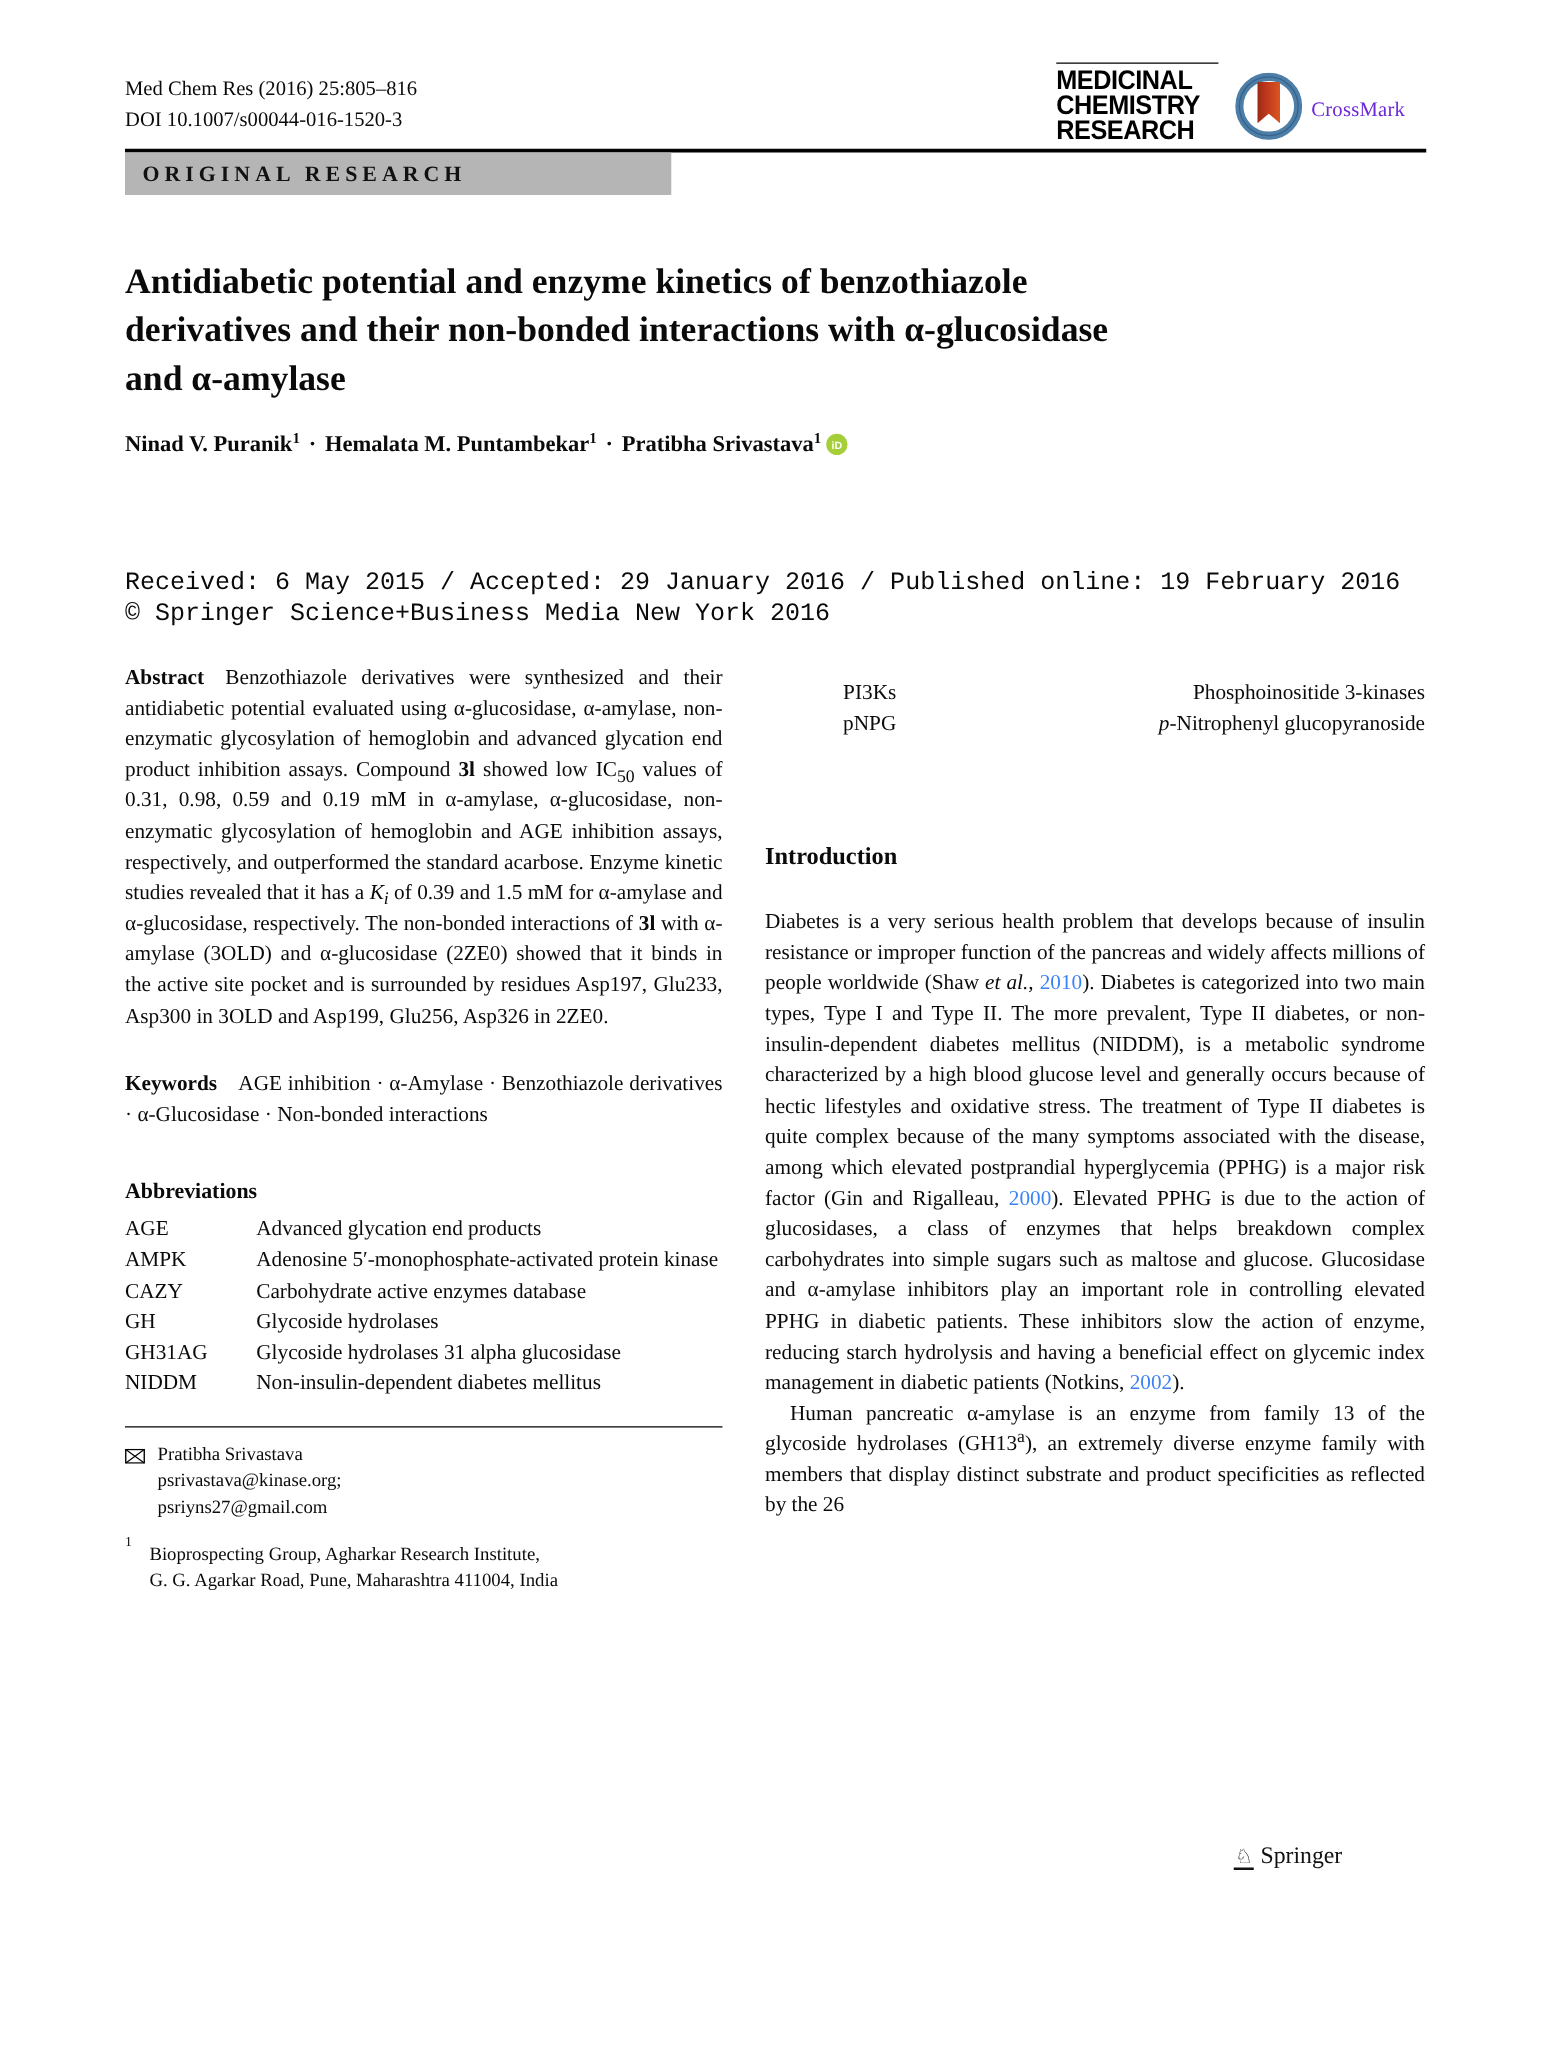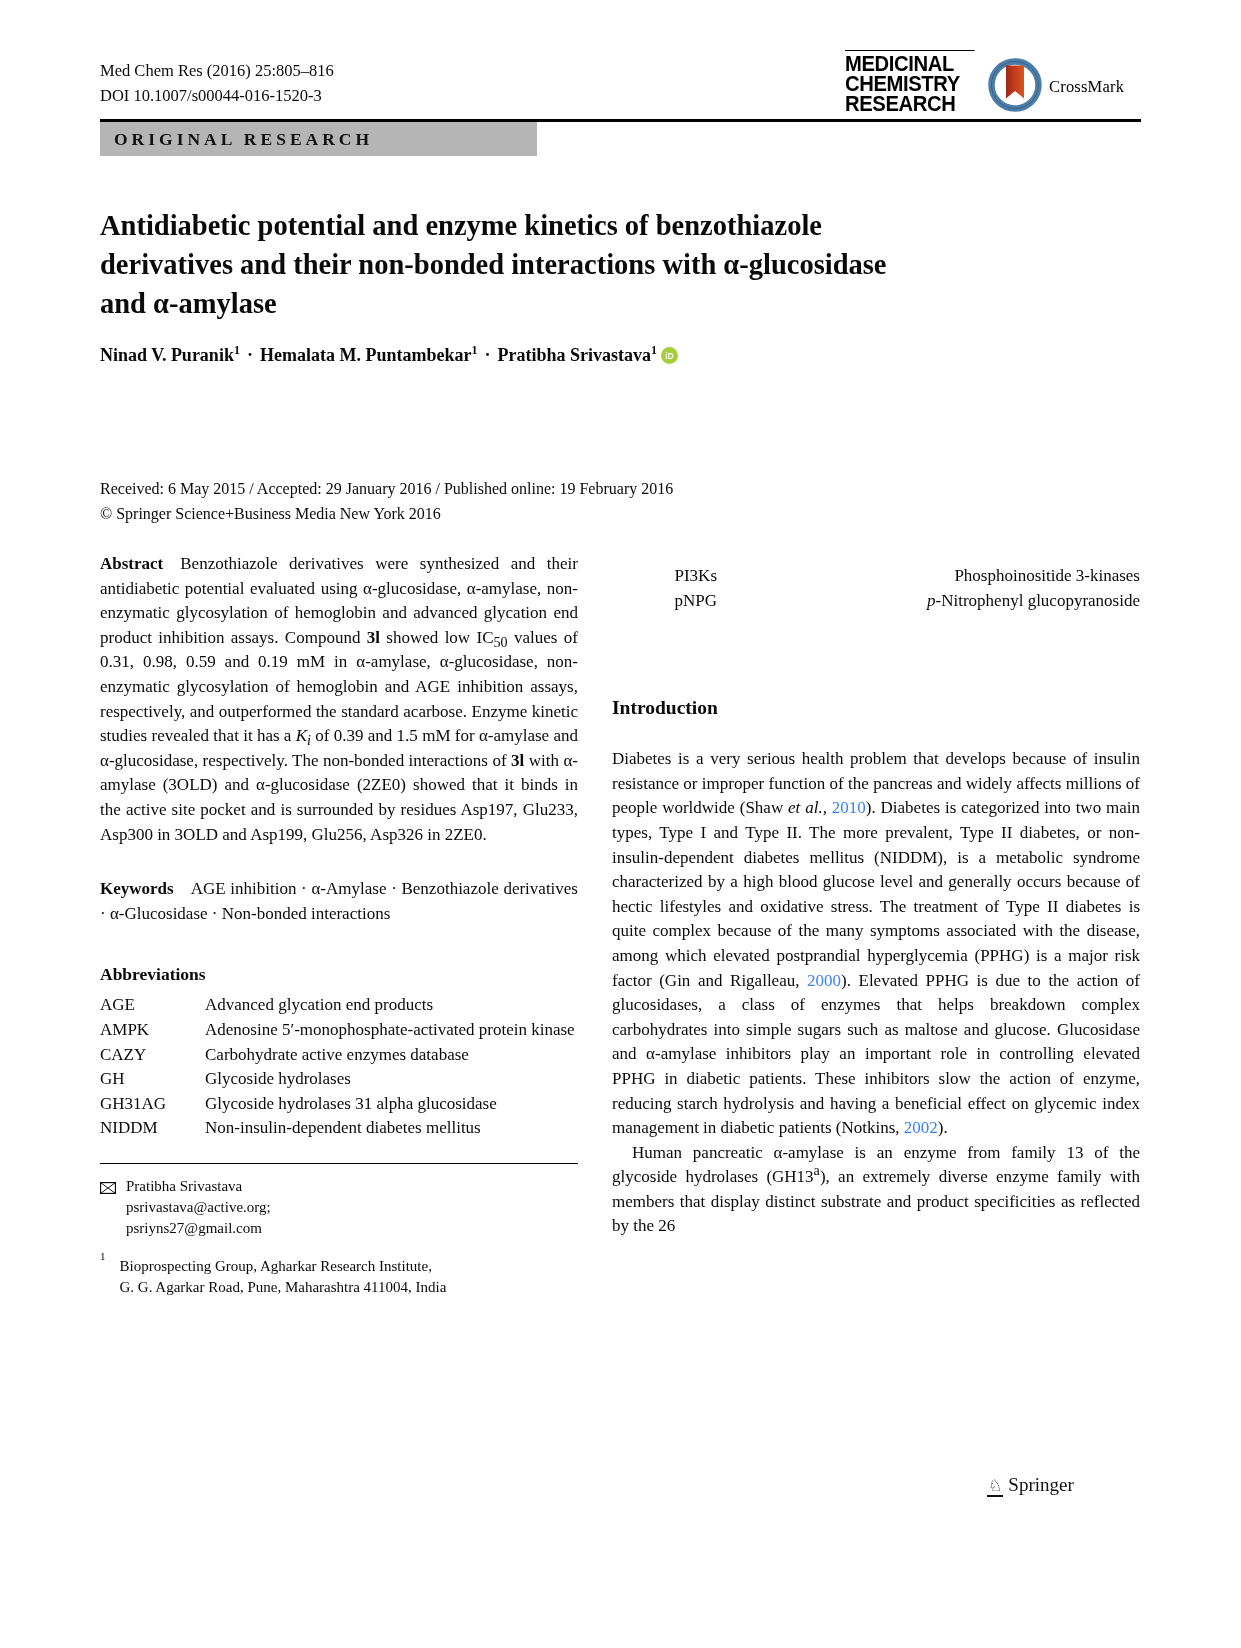--- a/index.html
+++ b/index.html
@@ -14,40 +14,40 @@
   .hdr{position:relative;height:99px;}
   .hdr-meta{font-size:16.5px;line-height:25px;}
   .journal-logo{
     position:absolute;left:745px;top:-8px;width:138px;
     font-family:"Liberation Sans", sans-serif;font-weight:700;
     font-size:21.5px;line-height:20px;letter-spacing:-0.4px;color:#000;
     border-top:1.5px solid #000;padding-top:3px;
     transform:scaleX(0.94);transform-origin:left top;
   }
   .crossmark{position:absolute;left:888px;top:0px;display:flex;align-items:center;gap:7px;cursor:pointer;}
-  .crossmark-label{font-size:16.5px;color:#000000;letter-spacing:0.2px;}
+  .crossmark-label{font-size:16.5px;color:#6d28d9;letter-spacing:0.2px;}
   .hdr-rule{position:absolute;left:0;top:61px;width:1041px;height:3px;background:#000;}
   .banner{
     position:absolute;left:0;top:64px;width:437px;height:34px;background:#b5b5b5;
     font-size:17.5px;letter-spacing:4px;color:#111;
     display:flex;align-items:center;padding-left:14px;box-sizing:border-box;font-weight:bold;
   }
 
   
   h1.title{margin:49px 0 0 0;font-size:28.5px;line-height:39px;font-weight:700;max-width:980px;}
   .authors{margin-top:22px;font-size:18px;font-weight:700;display:flex;align-items:center;}
   .authors sup{font-size:12px;vertical-align:super;line-height:0;}
   .dot-sep{margin:0 7px;font-weight:700;}
   .orcid{
     display:inline-flex;align-items:center;justify-content:center;
     width:17px;height:17px;border-radius:50%;background:#a6ce39;color:#fff;
     font-family:"Liberation Sans", sans-serif;font-size:8.5px;font-weight:700;
     margin-left:4px;cursor:pointer;
   }
-  .dates{margin-top:110px;font-size:16px;line-height:25px;}
+  .dates{margin-top:88px;font-size:20px;line-height:25px;font-family:Liberation Mono, monospace;}
 
   
   .columns{display:flex;margin-top:26px;}
   .col-left{width:478px;margin-right:34px;flex:none;}
   .col-right{width:528px;flex:none;}
   .para{font-size:17px;line-height:24.6px;text-align:justify;margin:0;}
   .rt-b{font-weight:700;}
   .rt-i{font-style:italic;}
   .rt-link{color:#3b82f6;cursor:pointer;}
   sub,sup{line-height:0;}
@@ -169,21 +169,21 @@
       <div class="footnote">
         <div class="corr">
           <span class="env">
             <svg width="16" height="12" viewBox="0 0 16 12">
               <rect x="0.6" y="0.6" width="14.8" height="10.8" fill="none" stroke="#000" stroke-width="1.1"></rect>
               <path d="M0.6 0.6 L15.4 11.4 M15.4 0.6 L0.6 11.4" stroke="#000" stroke-width="0.9"></path>
             </svg>
           </span>
           <div>
             <div>Pratibha Srivastava</div>
-            <div>psrivastava@active.org;</div>
+            <div>psrivastava@kinase.org;</div>
             <div>psriyns27@gmail.com</div>
           </div>
         </div>
         <div class="affil">
           <sup>1</sup>
           <div>
             <div>Bioprospecting Group, Agharkar Research Institute,</div>
             <div>G. G. Agarkar Road, Pune, Maharashtra 411004, India</div>
           </div>
         </div>

